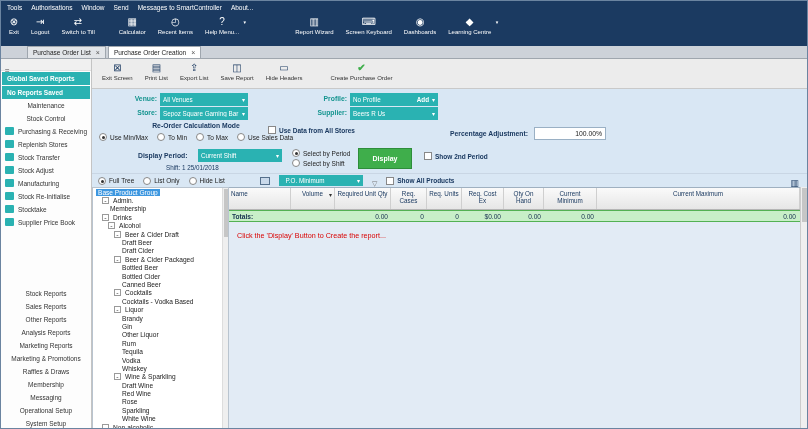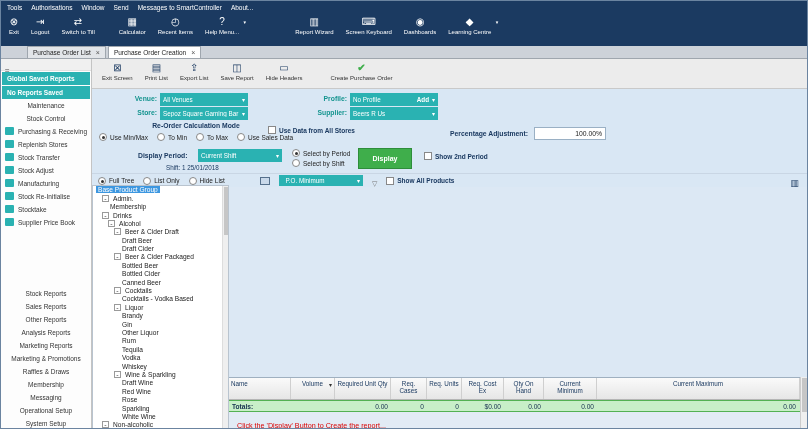--- a/index.html
+++ b/index.html
@@ -61,21 +61,21 @@
 .shift-info{position:absolute;font-size:6.3px;color:#1b3a61;}
 
 .list-controls{height:14px;background:#d9e7f4;display:flex;align-items:center;padding:0 8px 0 6px;gap:9px;border-top:1px solid #c9d6e4;}
 .list-controls .hitem{position:static;}
 .monitor-icon{width:10px;height:8px;border:1px solid #55708c;background:#c9d9ea;margin-left:26px;flex:none;}
 .dd.inline{position:static;width:84px;height:11px;flex:none;}
 .funnel::after{content:"▽";font-size:7px;color:#777;}
 .columns-icon{margin-left:auto;}
 .columns-icon::after{content:"▥";font-size:9px;color:#1b3a61;}
 
-.workspace{flex:1;display:flex;min-height:0;align-items:flex-end;}
+.workspace{flex:1;display:flex;min-height:0;}
 .tree-panel{width:137px;background:#fff;border:1px solid #b9c4cf;position:relative;overflow:hidden;flex:none;}
 .tree{padding-right:7px;}
 .tree-row{display:flex;align-items:center;height:8.4px;font-size:6.6px;color:#222;white-space:nowrap;}
 .expander{width:7px;height:7px;border:1px solid #9a9a9a;background:#fff;font-size:7px;line-height:5px;text-align:center;color:#444;margin-right:2px;flex:none;}
 .tnl{padding:0 2px;}
 .tree-row.selected .tnl{background:#3d97e0;color:#fff;}
 .vscroll{position:absolute;right:0;top:0;bottom:0;background:#efefef;border-left:1px solid #ddd;}
 .vscroll .thumb{background:#c6c6c6;}
 .tree-scroll{width:6px;}
 .tree-scroll .thumb{width:4px;margin:1px;height:48px;}

